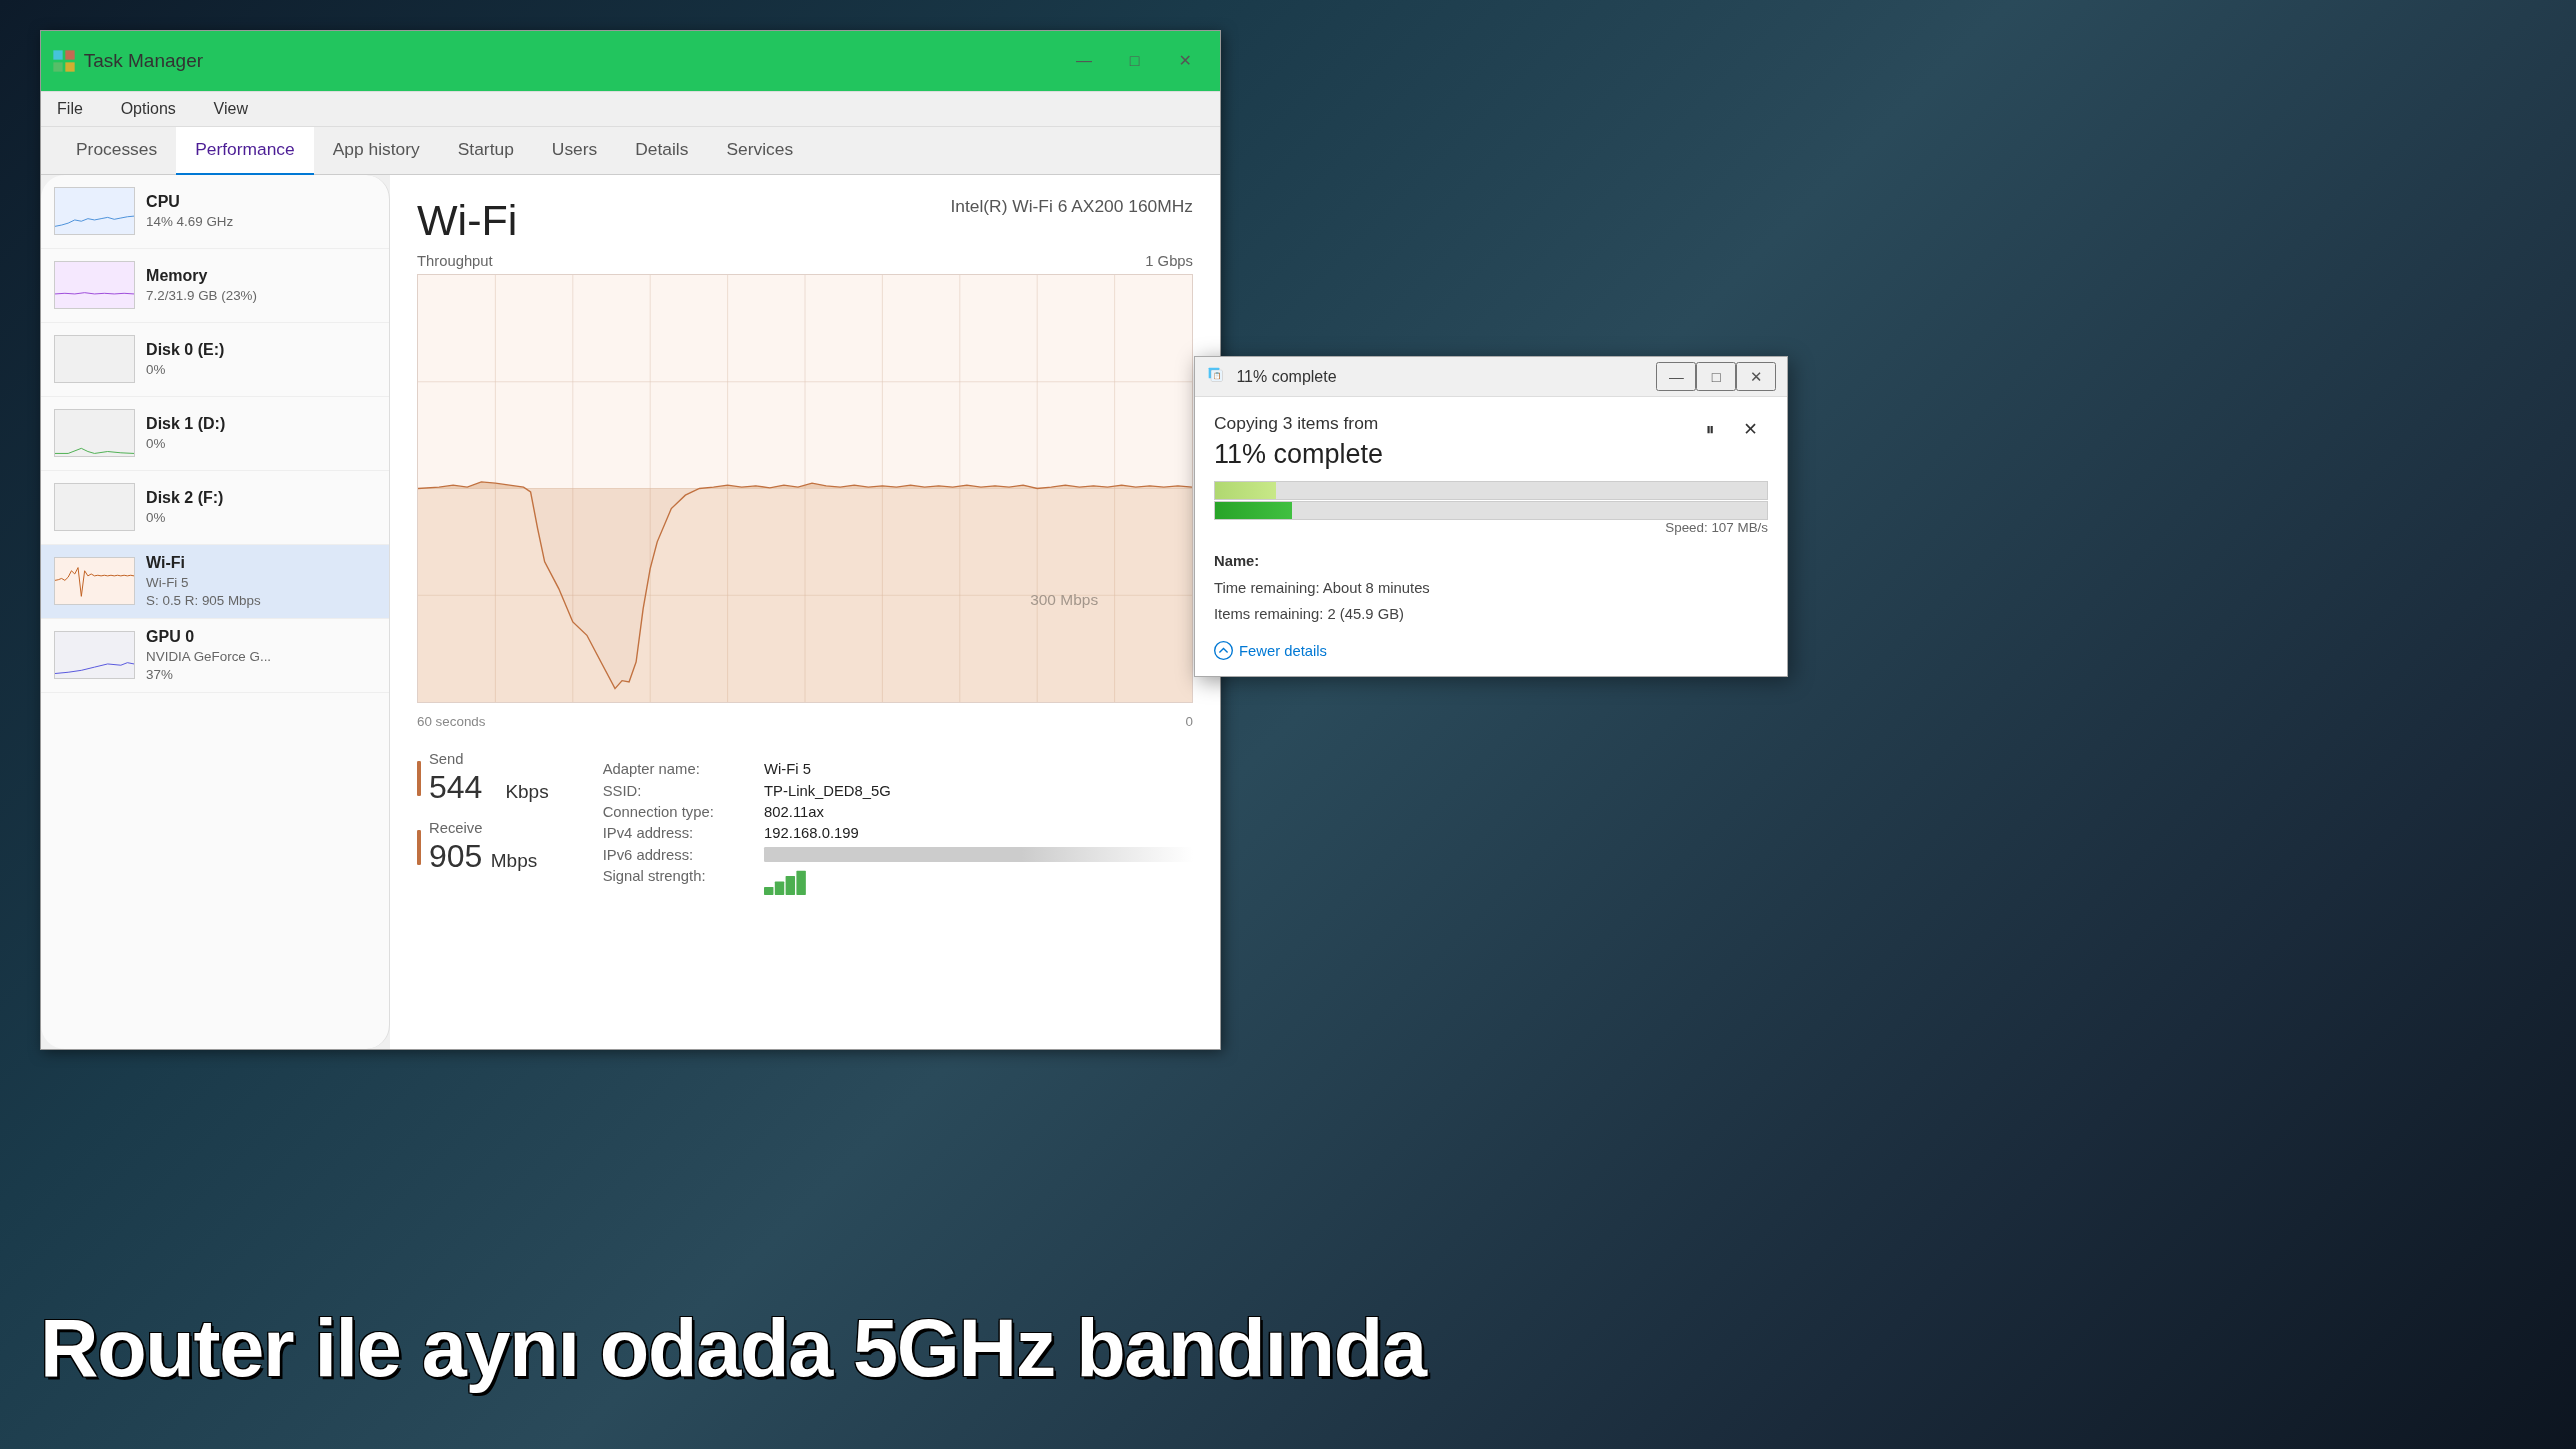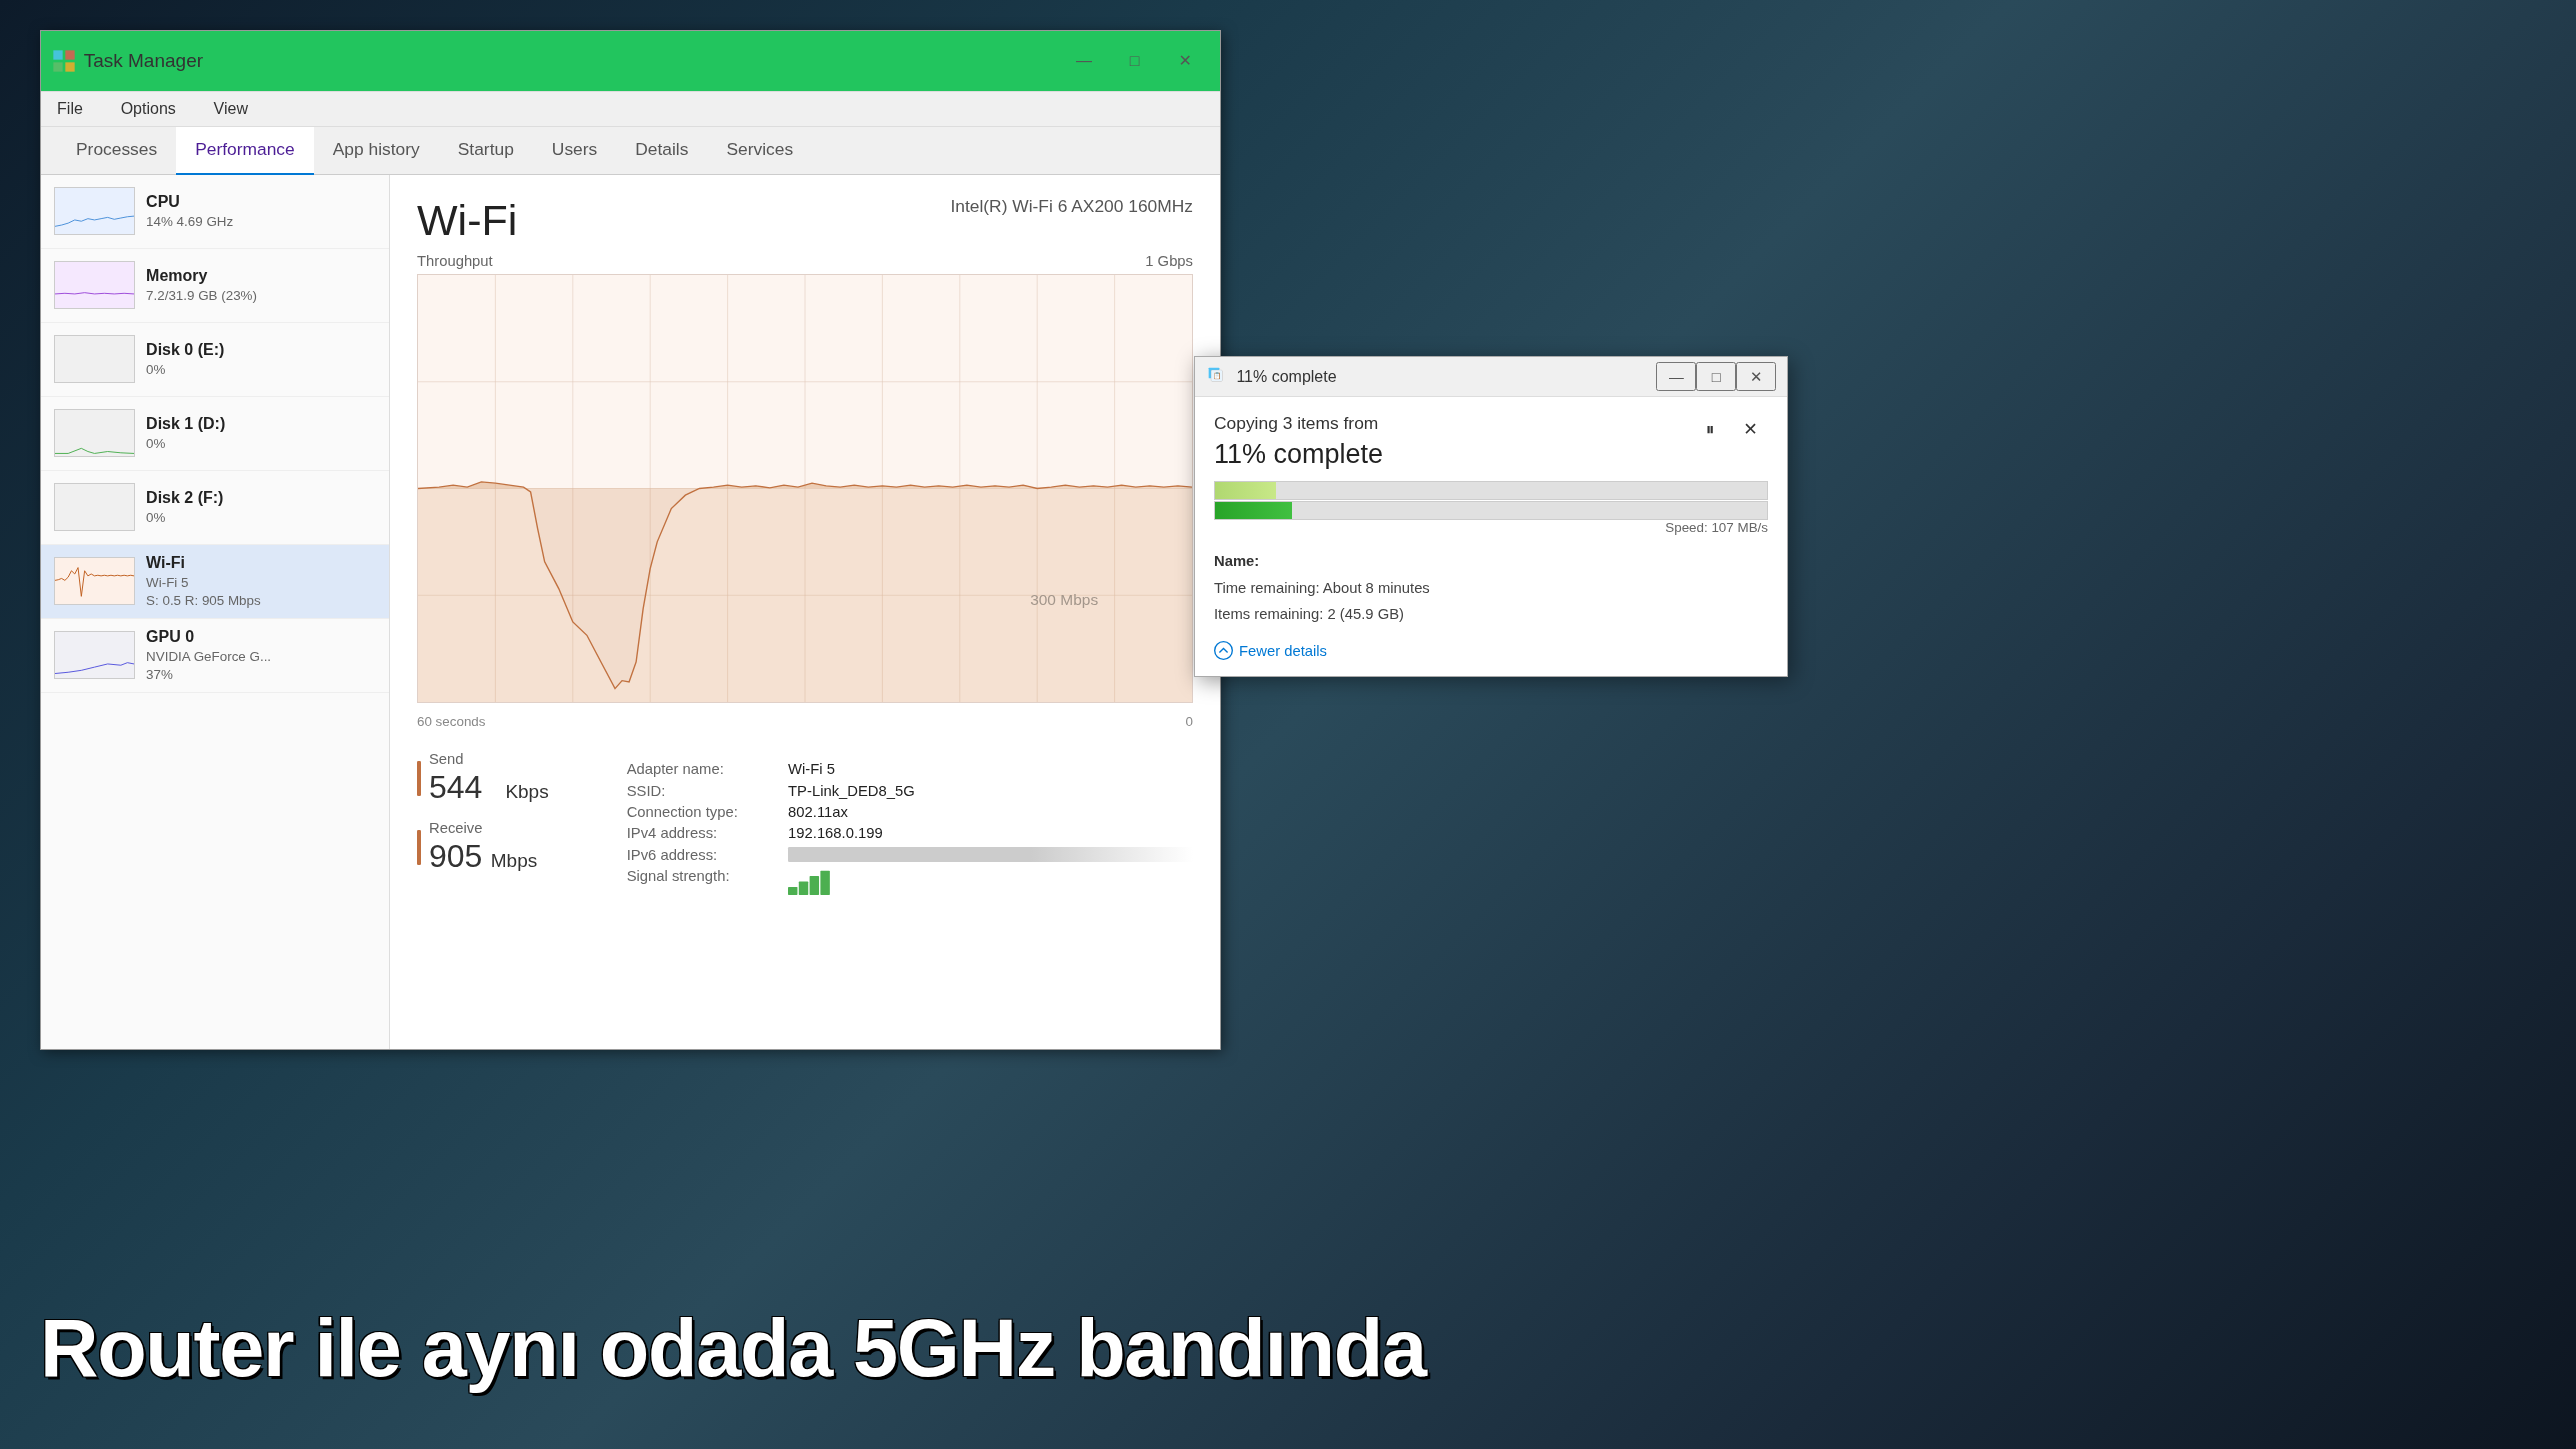--- a/index.html
+++ b/index.html
@@ -125,20 +125,21 @@
       overflow: hidden;
     }
 
     
     .sidebar {
       width: 349px;
       background: #fafafa;
       border-right: 0.7px solid #ddd;
       overflow-y: auto;
       flex-shrink: 0;
+      border-radius: 24px;
     }
 
     .sidebar-item {
       display: flex;
       align-items: center;
       padding: 10.7px 13.4px;
       cursor: pointer;
       border-bottom: 0.7px solid #eee;
       height: 74px;
     }
@@ -552,21 +553,21 @@
 
           <polygon points="0,320 30,318 50,315 70,318 90,310 110,312 130,315 150,318 160,325 170,380 180,430 200,470 220,520 240,540 260,580 270,600 280,620 290,608 300,610 310,580 320,500 330,440 340,400 360,350 380,330 400,320 420,318 440,315 460,318 480,316 500,319 520,315 540,318 560,312 580,316 600,318 620,315 640,318 660,316 680,318 700,315 720,318 740,316 760,318 780,315 800,318 820,316 840,318 860,315 880,320 900,318 920,315 940,318 960,316 980,318 1000,315 1020,318 1040,316 1060,318 1080,316 1100,318 1100,640 0,640" fill="rgba(210,140,80,0.18)"></polygon>
         </svg>
       </div>
 
       <div class="chart-time-row">
         <span>60 seconds</span>
         <span>0</span>
       </div>
 
-      <div style="display:flex; gap: 78px; align-items: flex-start;">
+      <div style="display:flex; gap: 54px; align-items: flex-start;">
 
         <div>
           <div style="margin-bottom: 13.4px;">
             <div style="display:flex; align-items:center; gap:8px; margin-bottom: 5.4px;">
               <div style="width:4px; height:35px; background:#c07040; border-radius:1.3px;"></div>
               <div>
                 <div class="stat-label">Send</div>
                 <div>
                   <span style="font-size:32px; font-weight:300; color:#333;">544</span>
                   <span style="font-size:19px; color:#333; margin-left:20px;">Kbps</span>

